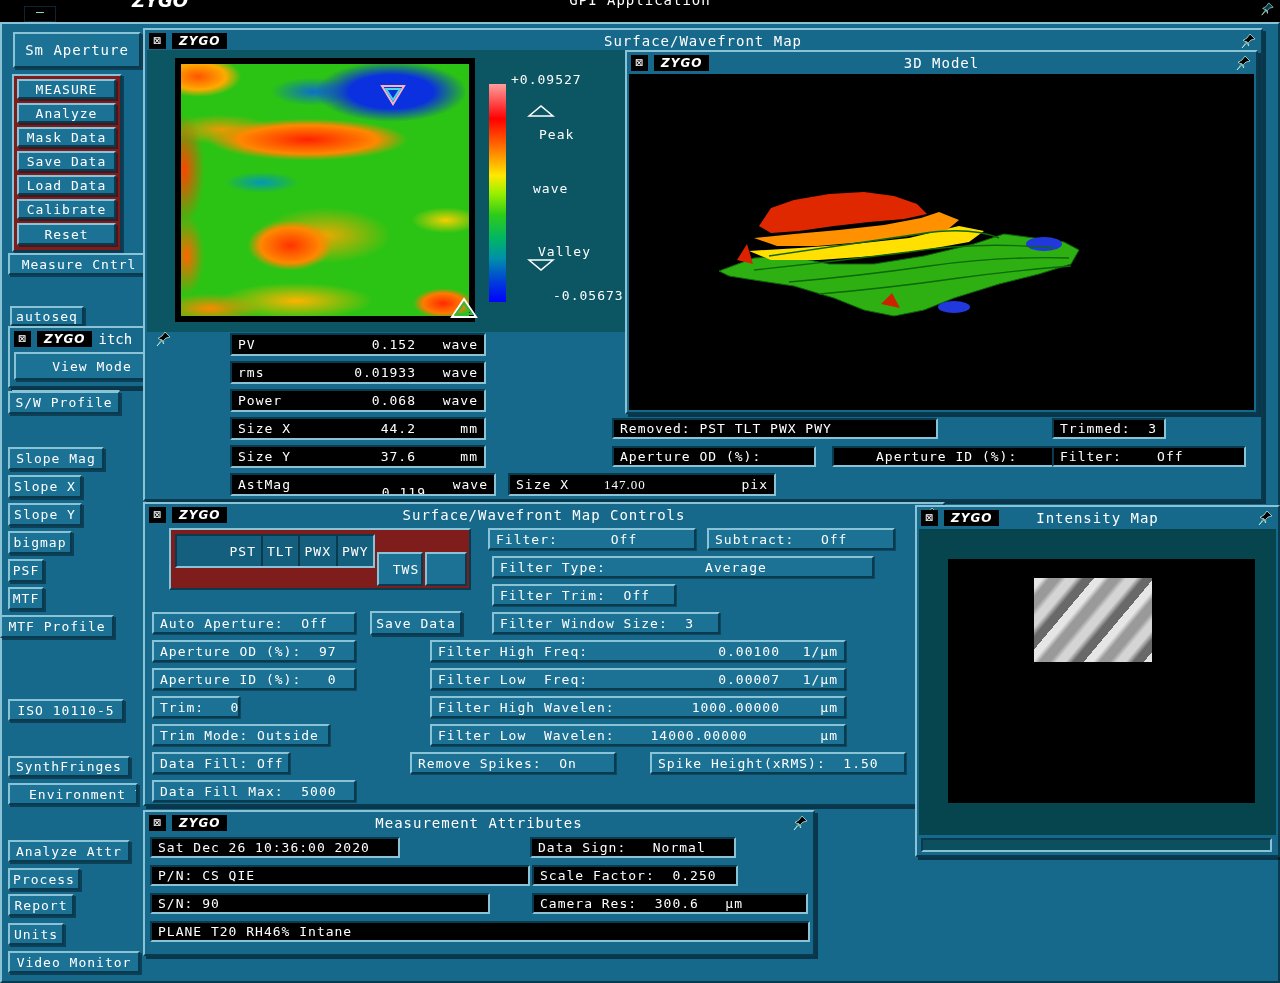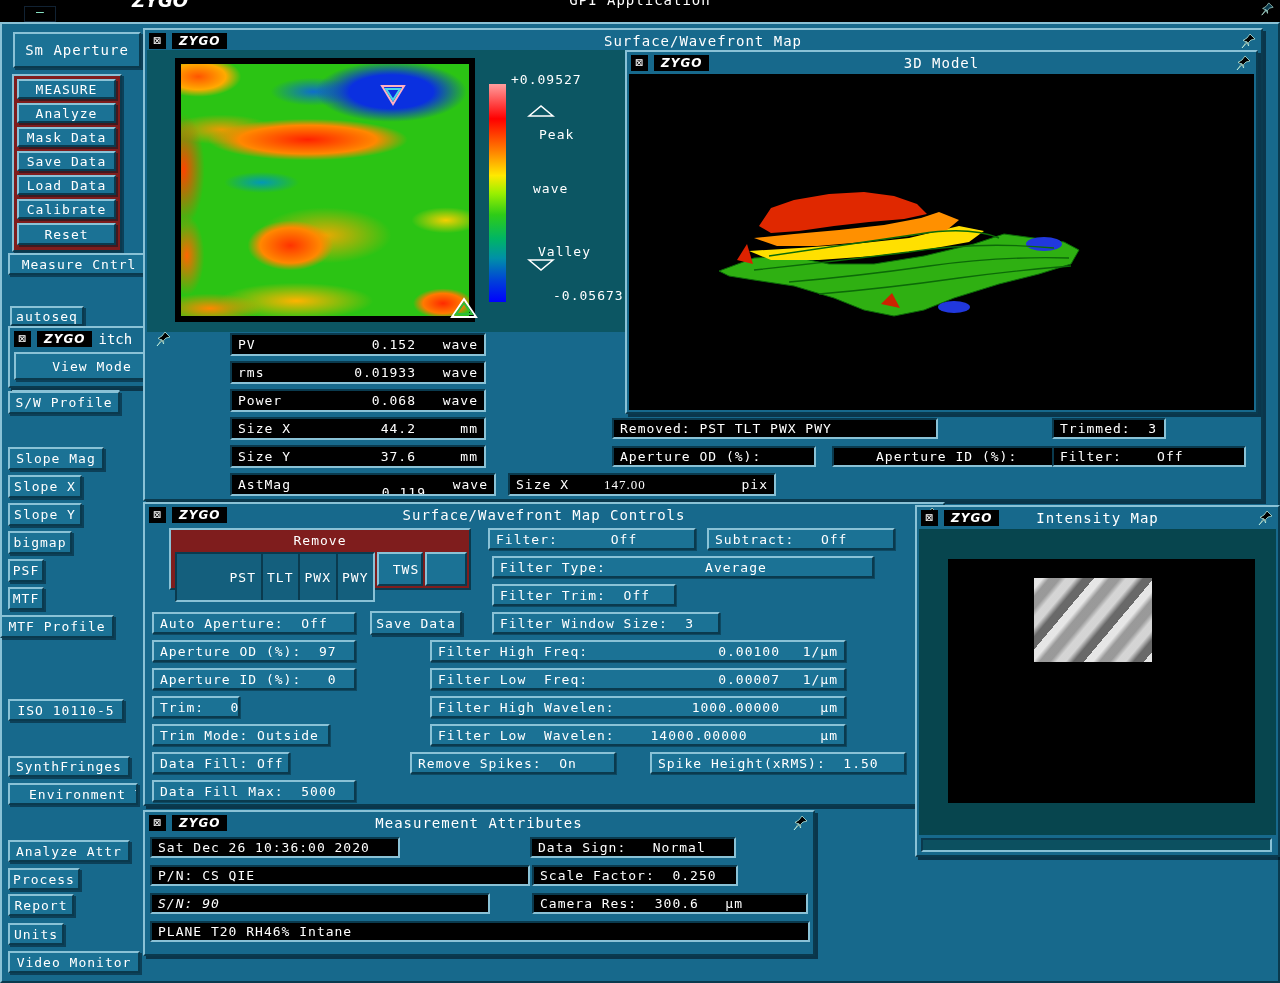--- a/index.html
+++ b/index.html
@@ -248,21 +248,21 @@
       <span class="zlogo">ZYGO</span>
       <span class="ttl">Surface/Wavefront Map Controls</span>
       <svg class="pin" viewBox="0 0 16 16">
         <path d="M10 1 L15 6 L11 7 L8.6 9.4 L8.6 13 L6.6 8.6 L2 15 L7.4 9.4 L3 7.4 L7 5 Z" fill="#000" stroke="#cfe" stroke-width="0.7"></path>
         </svg>
     </div>
   </div>
 
   <div class="raisedpanel" style="left:169px;top:528px;width:302px;height:62px;">
     <div style="height:22px;line-height:22px;text-align:center;color:#fff;font-size:13px;letter-spacing:1px;">Remove</div>
-    <div class="sunkenpanel" style="left:4px;top:22px;width:200px;height:50px;display:flex;padding-left:48px;">
+    <div class="sunkenpanel" style="left:4px;top:4px;width:200px;height:34px;display:flex;padding-left:48px;">
       <div style="flex:1;display:flex;align-items:center;justify-content:center;color:#fff;font-size:13px;letter-spacing:1px;border-right:2px solid #0a3a4e;">PST</div>
       <div style="flex:1;display:flex;align-items:center;justify-content:center;color:#fff;font-size:13px;letter-spacing:1px;border-right:2px solid #0a3a4e;">TLT</div>
       <div style="flex:1;display:flex;align-items:center;justify-content:center;color:#fff;font-size:13px;letter-spacing:1px;border-right:2px solid #0a3a4e;">PWX</div>
       <div style="flex:1;display:flex;align-items:center;justify-content:center;color:#fff;font-size:13px;letter-spacing:1px;">PWY</div>
     </div>
     <div class="btn" style="left:206px;top:22px;width:46px;height:34px;box-shadow:none;padding-left:12px;">TWS</div>
     <div class="btn" style="left:254px;top:22px;width:42px;height:34px;box-shadow:none;"></div>
   </div>
 
   <div class="tealfield" style="left:488px;top:528px;width:208px;height:22px;">Filter:      Off</div>
@@ -329,17 +329,17 @@
       <span class="ttl">Measurement Attributes</span>
       <svg class="pin" viewBox="0 0 16 16">
         <path d="M10 1 L15 6 L11 7 L8.6 9.4 L8.6 13 L6.6 8.6 L2 15 L7.4 9.4 L3 7.4 L7 5 Z" fill="#000" stroke="#cfe" stroke-width="0.7"></path>
         </svg>
     </div>
   </div>
   <div class="blackfield" style="left:150px;top:837px;width:250px;height:21px;">Sat Dec 26 10:36:00 2020</div>
   <div class="blackfield" style="left:530px;top:837px;width:206px;height:21px;">Data Sign:   Normal</div>
   <div class="blackfield" style="left:150px;top:865px;width:380px;height:21px;">P/N: CS QIE</div>
   <div class="blackfield" style="left:532px;top:865px;width:206px;height:21px;">Scale Factor:  0.250</div>
-  <div class="blackfield" style="left:150px;top:893px;width:340px;height:21px;font-style:italic;">S/N: 90</div>
+  <div class="blackfield" style="left:150px;top:893px;width:340px;height:21px;">S/N: 90</div>
   <div class="blackfield" style="left:532px;top:893px;width:276px;height:21px;">Camera Res:  300.6   µm</div>
   <div class="blackfield" style="left:150px;top:921px;width:660px;height:21px;">PLANE T20 RH46% Intane</div>
 
 </div>
 
 </body></html>

